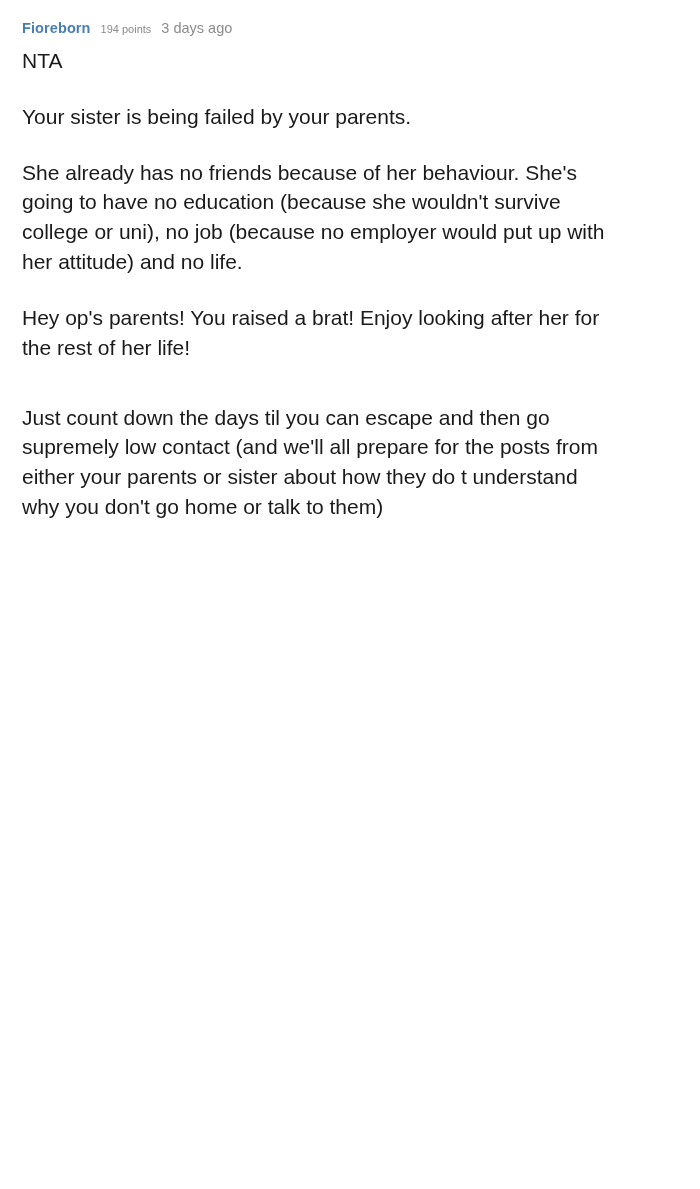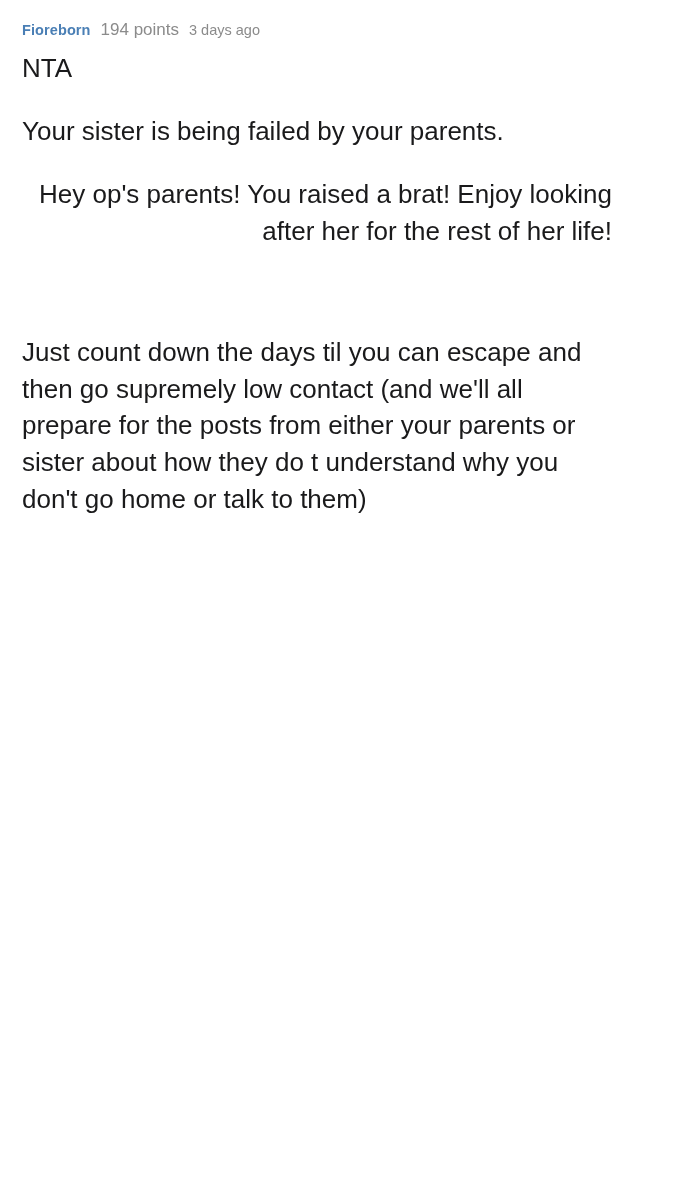--- a/index.html
+++ b/index.html
@@ -26,55 +26,55 @@
     margin-bottom: 10px;
   }
   .author {
     color: #4a7fb5;
     font-size: 14.5px;
     font-weight: bold;
     letter-spacing: 0.1px;
   }
   .points {
     color: #8b8b8b;
-    font-size: 17px;
+    font-size: 11px;
   }
   .timestamp {
     color: #8b8b8b;
     font-size: 14.5px;
   }
   .body {
-    font-size: 26px;
+    font-size: 21px;
     line-height: 1.42;
     color: #1a1a1b;
     font-weight: 400;
   }
   .para {
     margin: 0 0 26px 0;
     max-width: 645px;
   }
   .para.big-gap {
-    margin-bottom: 84px;
-    text-align: right;
+    margin-bottom: 40px;
   }
   .para:last-child {
     margin-bottom: 0;
   }
 </style>
 </head>
 <body>
 
 <div class="comment">
 
   <div class="meta-row">
     <span class="author">Fioreborn</span>
     <span class="points">194 points</span>
     <span class="timestamp">3 days ago</span>
   </div>
 
   <div class="body">
     <p class="para">NTA</p>
     <p class="para">Your sister is being failed by your parents.</p>
+    <p class="para">She already has no friends because of her behaviour. She's going to have no education (because she wouldn't survive college or uni), no job (because no employer would put up with her attitude) and no life.</p>
     <p class="para big-gap">Hey op's parents! You raised a brat! Enjoy looking after her for the rest of her life!</p>
     <p class="para">Just count down the days til you can escape and then go supremely low contact (and we'll all prepare for the posts from either your parents or sister about how they do t understand why you don't go home or talk to them)</p>
   </div>
 
 </div>
 
 </body></html>

